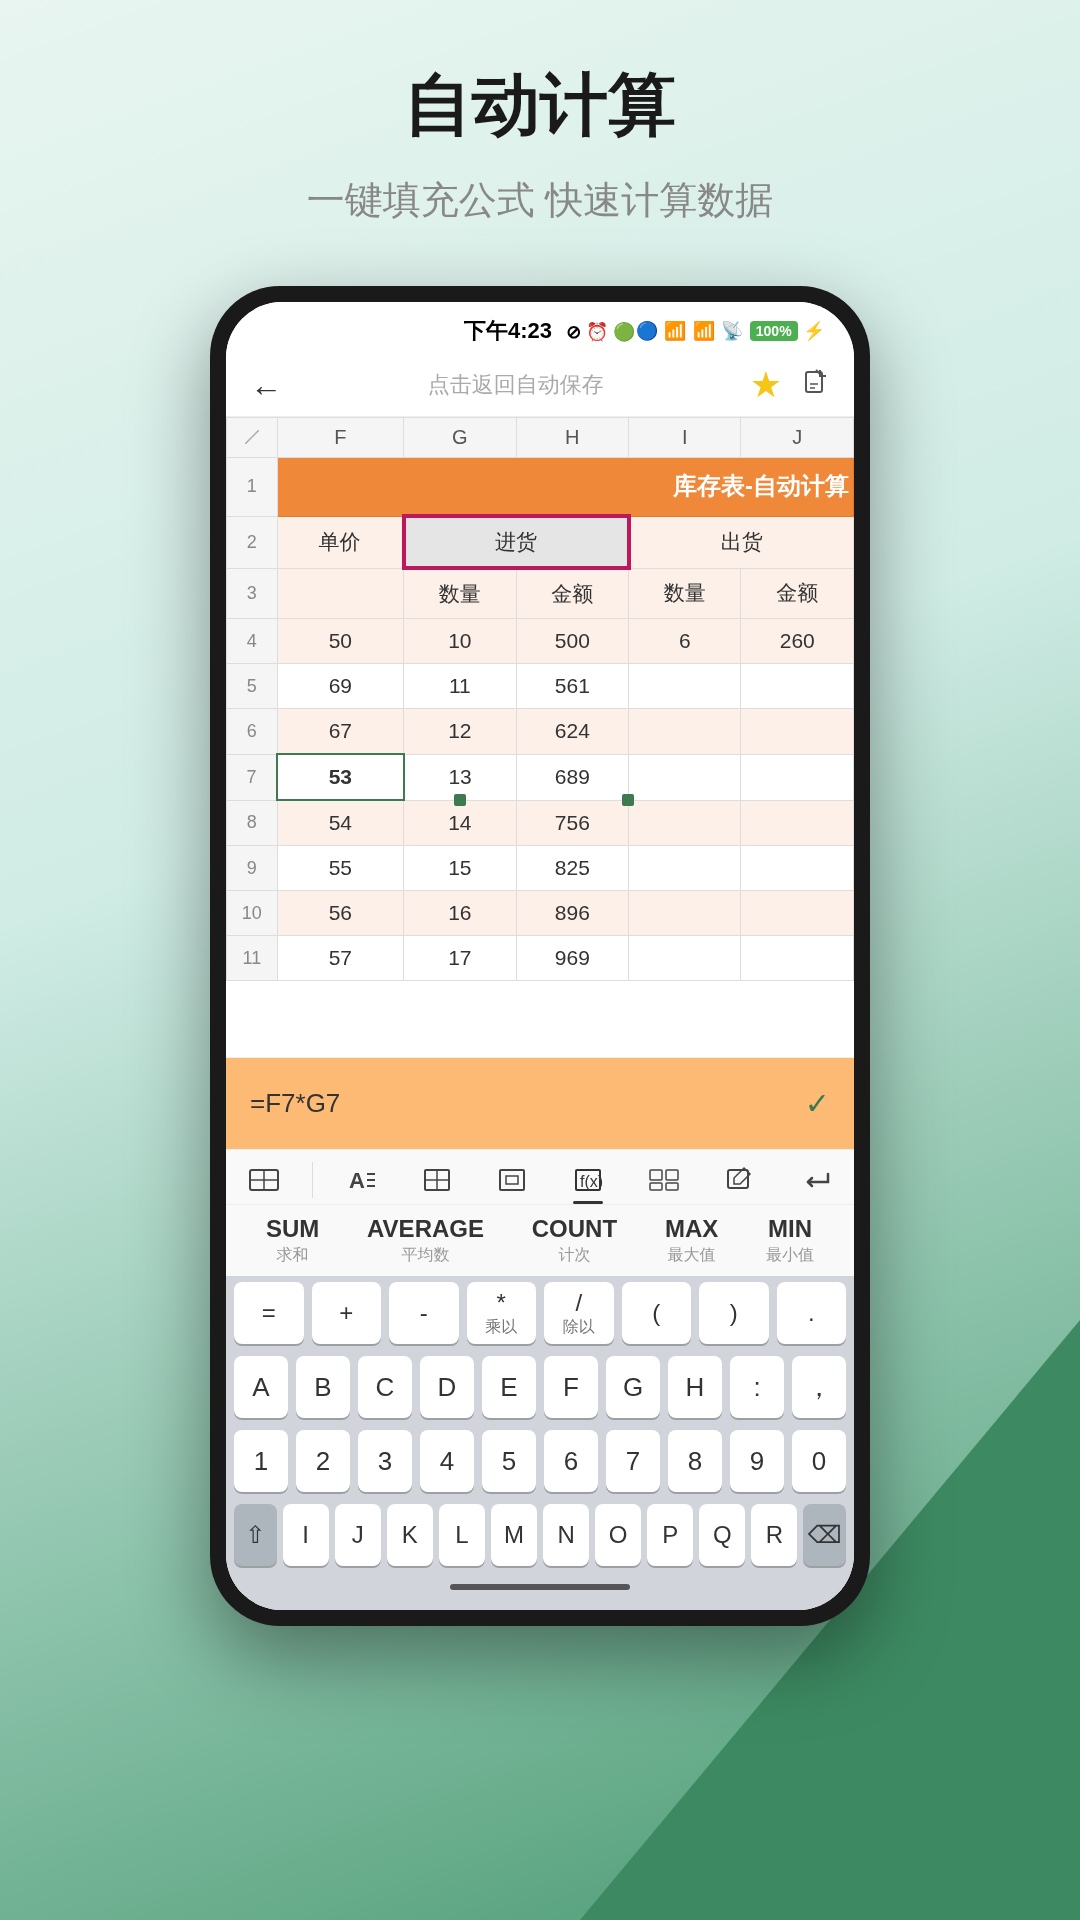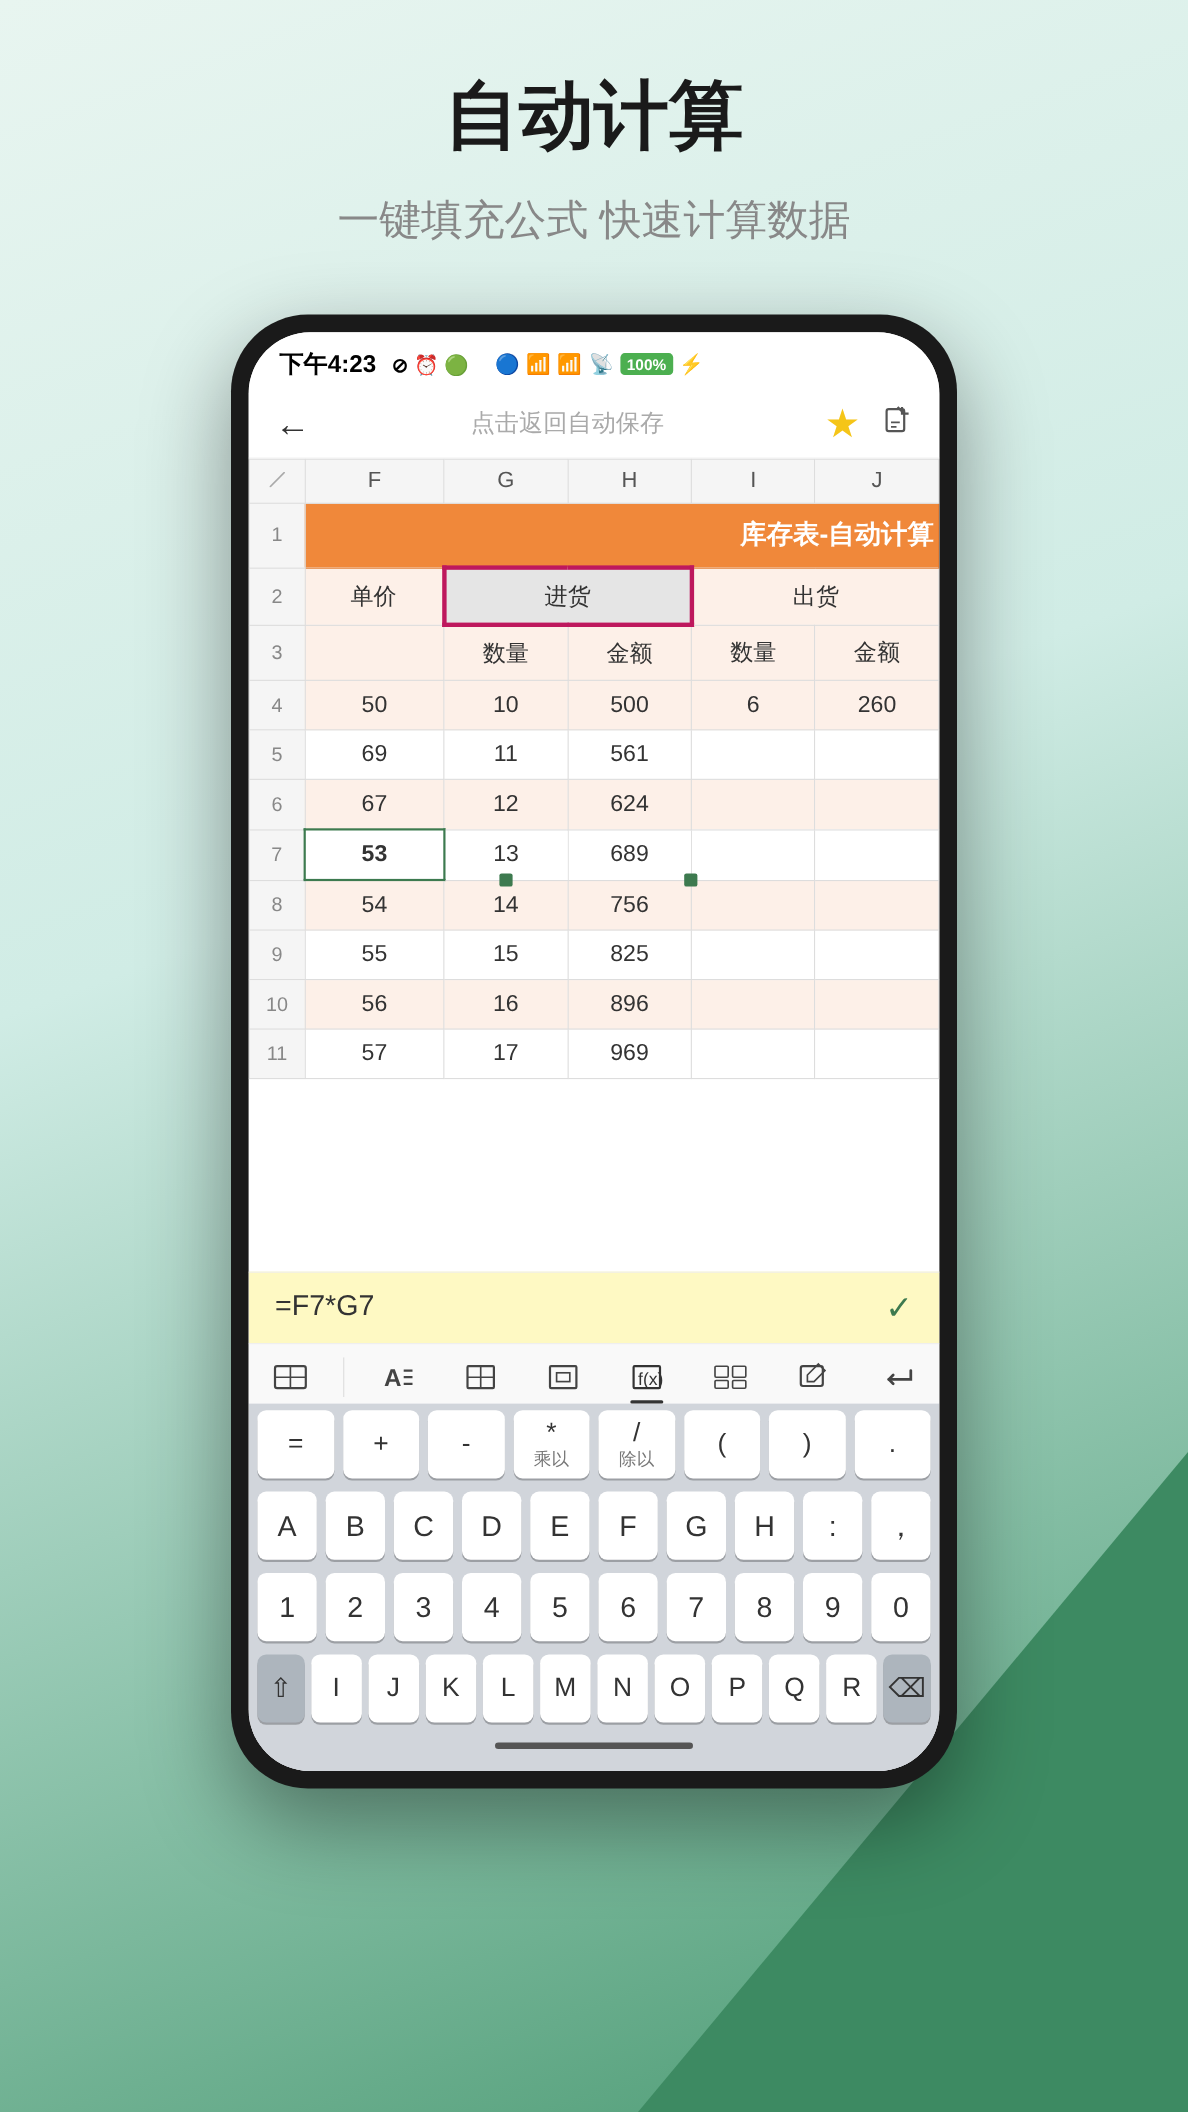--- a/index.html
+++ b/index.html
@@ -64,26 +64,25 @@
       overflow: hidden;
       display: flex;
       flex-direction: column;
     }
 
     
     .status-bar {
       background: #fff;
       padding: 14px 28px 8px;
       display: flex;
-      justify-content: flex-start;
+      justify-content: flex-end;
       align-items: center;
       font-size: 22px;
       font-weight: 600;
       flex-shrink: 0;
-      gap: 24px;
     }
     .status-icons { display: flex; align-items: center; gap: 6px; font-size: 18px; }
 
     .battery-icon {
       display: inline-flex;
       align-items: center;
       background: #4CAF50;
       color: white;
       font-size: 14px;
       padding: 2px 6px;
@@ -190,24 +189,25 @@
       color: #333;
     }
 
     .subheader-label {
       font-size: 20px;
       color: #555;
     }
 
     
     .formula-bar {
-      background: #fef9c3;
-      padding: 14px 24px;
+      background: #fdba74;
+      padding: 28px 24px;
       border-top: 1px solid #eee;
       display: flex;
+      align-items: center;
       justify-content: space-between;
       flex-shrink: 0;
     }
 
     .formula-text {
       font-size: 26px;
       color: #333;
     }
 
     .formula-check {
@@ -598,20 +598,42 @@
       </div>
 
       <div class="toolbar-item">
         <svg width="32" height="28" viewBox="0 0 32 28" fill="none">
           <path d="M28 8v8H8" stroke="#444" stroke-width="2.5" stroke-linecap="round"></path>
           <path d="M12 12l-4 4 4 4" stroke="#444" stroke-width="2.5" stroke-linecap="round" stroke-linejoin="round"></path>
         </svg>
       </div>
     </div>
 
+    <div class="function-row">
+      <div class="func-btn">
+        <span class="func-name">SUM</span>
+        <span class="func-sub">求和</span>
+      </div>
+      <div class="func-btn">
+        <span class="func-name">AVERAGE</span>
+        <span class="func-sub">平均数</span>
+      </div>
+      <div class="func-btn">
+        <span class="func-name">COUNT</span>
+        <span class="func-sub">计次</span>
+      </div>
+      <div class="func-btn">
+        <span class="func-name">MAX</span>
+        <span class="func-sub">最大值</span>
+      </div>
+      <div class="func-btn">
+        <span class="func-name">MIN</span>
+        <span class="func-sub">最小值</span>
+      </div>
+    </div>
 
     <div class="keyboard">
 
       <div class="key-row key-symbol-row">
         <div class="key">
             <span class="key-main">=</span>
           </div>
         <div class="key">
             <span class="key-main">+</span>
           </div>

